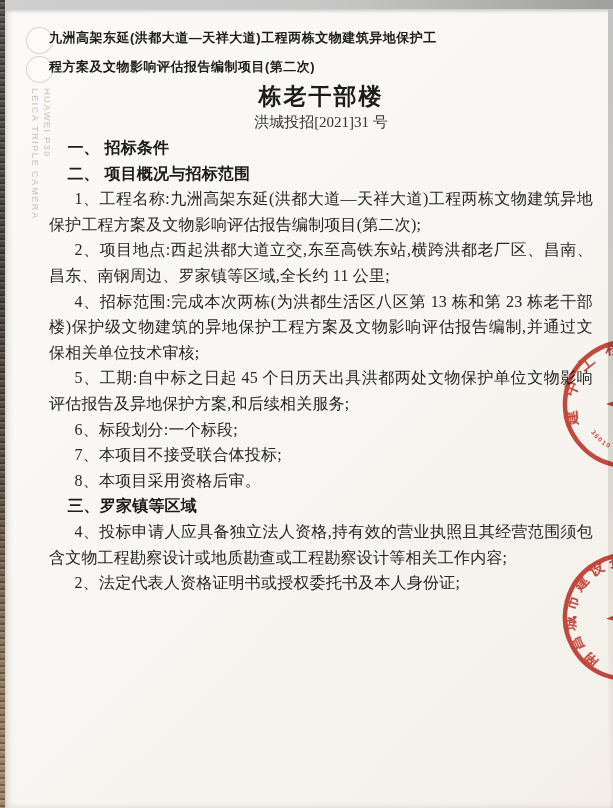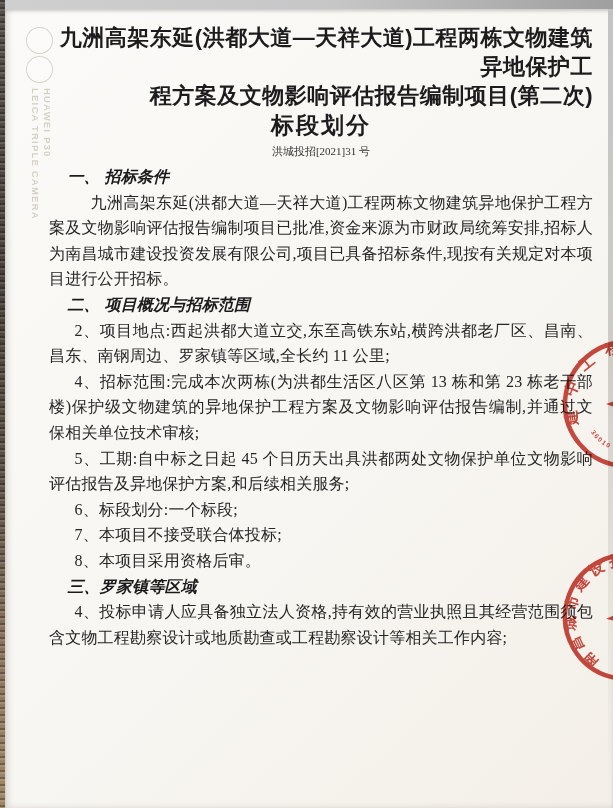--- a/index.html
+++ b/index.html
@@ -25,28 +25,28 @@
   .wm{position:absolute;left:21px;top:18px;z-index:2;color:#e9e5de;}
   .wm-circle{width:25px;height:25px;border-radius:50%;border:1.8px solid rgba(185,178,166,.55);
     box-shadow:inset 0 0 0 1px rgba(255,255,255,.8);margin:0 0 2px 0;background:rgba(255,255,255,.25);}
   .wm-text{display:flex;flex-direction:row-reverse;margin-top:5px;
     font-family:"Liberation Sans",sans-serif;font-weight:bold;font-size:9.5px;letter-spacing:1.2px;
     color:rgba(203,196,184,.8);text-shadow:-0.6px -0.6px 0 rgba(255,255,255,.95);}
   .wm-text span{writing-mode:vertical-rl;text-orientation:sideways;padding:0 0.5px;}
 
   
   .doc{position:relative;z-index:3;padding:14px 20px 0 44px;color:#242424;}
-  .doc-title{font-family:"Liberation Sans",sans-serif;font-weight:bold;font-size:22px;
-    line-height:29px;text-align:right;letter-spacing:0.5px;color:#1c1c1c;}
+  .doc-title{font-family:"Liberation Sans",sans-serif;font-weight:bold;font-size:13px;
+    line-height:29px;text-align:left;letter-spacing:0.5px;color:#1c1c1c;}
   .doc-subtitle{font-family:"Liberation Sans",sans-serif;font-weight:bold;font-size:23px;
     line-height:30px;text-align:center;letter-spacing:2px;color:#1c1c1c;}
-  .doc-number{font-size:11px;line-height:22px;text-align:center;color:#333;}
+  .doc-number{font-size:15px;line-height:22px;text-align:center;color:#333;}
   #doc-body{margin-top:2px;}
   .blk{font-size:16px;line-height:25.6px;letter-spacing:0.2px;text-align:justify;color:#262626;}
-  .blk.h{font-family:"Liberation Sans",sans-serif;font-weight:bold;text-indent:1.15em;color:#1b1b1b;font-style:italic;}
+  .blk.h{font-family:"Liberation Sans",sans-serif;font-weight:bold;text-indent:1.15em;color:#1b1b1b;}
   .blk.p{text-indent:1.6em;}
   .blk.p1{text-indent:2.6em;}
   .blk.fade{-webkit-mask-image:linear-gradient(90deg,#000 28%,rgba(0,0,0,.55) 68%,rgba(0,0,0,.45) 100%);
     mask-image:linear-gradient(90deg,#000 28%,rgba(0,0,0,.55) 68%,rgba(0,0,0,.45) 100%);}
 
   
   .stamp{position:absolute;width:140px;height:140px;z-index:6;opacity:.9;mix-blend-mode:multiply;}
   .stamp1{left:552px;top:325px;transform:rotate(5deg);}
   .stamp2{left:552px;top:538px;transform:rotate(-30deg);}
   .stamp text{font-family:"Liberation Sans",sans-serif;font-weight:bold;}
@@ -68,34 +68,35 @@
         <span>HUAWEI P30</span>
         <span>LEICA TRIPLE CAMERA</span>
       </div>
     </div>
 
     <div class="doc">
       <div class="doc-title">
         <div>九洲高架东延(洪都大道—天祥大道)工程两栋文物建筑异地保护工</div>
         <div>程方案及文物影响评估报告编制项目(第二次)</div>
       </div>
-      <div class="doc-subtitle">标段划分</div>
+      <div class="doc-subtitle">栋老干部楼</div>
       <div class="doc-number">洪城投招[2021]31 号</div>
       <div id="doc-body">
           <div class="blk h">一、 招标条件</div>
-          <div class="blk p1">九洲高架东延(洪都大道—天祥大道)工程两栋文物建筑异地保护工程方案及文物影响评估报告编制项目已批准,资金来源为市财政局统筹安排,招标人为南昌城市建设投资发展有限公司,项目已具备招标条件,现按有关规定对本项目进行公开招标。</div>
           <div class="blk h">二、 项目概况与招标范围</div>
+          <div class="blk p">1、工程名称:九洲高架东延(洪都大道—天祥大道)工程两栋文物建筑异地保护工程方案及文物影响评估报告编制项目(第二次);</div>
           <div class="blk p">2、项目地点:西起洪都大道立交,东至高铁东站,横跨洪都老厂区、昌南、昌东、南钢周边、罗家镇等区域,全长约 11 公里;</div>
           <div class="blk p">4、招标范围:完成本次两栋(为洪都生活区八区第 13 栋和第 23 栋老干部楼)保护级文物建筑的异地保护工程方案及文物影响评估报告编制,并通过文保相关单位技术审核;</div>
           <div class="blk p">5、工期:自中标之日起 45 个日历天出具洪都两处文物保护单位文物影响评估报告及异地保护方案,和后续相关服务;</div>
           <div class="blk p">6、标段划分:一个标段;</div>
           <div class="blk p">7、本项目不接受联合体投标;</div>
           <div class="blk p">8、本项目采用资格后审。</div>
           <div class="blk h">三、罗家镇等区域</div>
           <div class="blk p">4、投标申请人应具备独立法人资格,持有效的营业执照且其经营范围须包含文物工程勘察设计或地质勘查或工程勘察设计等相关工作内容;</div>
+          <div class="blk p">2、法定代表人资格证明书或授权委托书及本人身份证;</div>
         </div>
     </div>
 
     <svg class="stamp stamp1" viewBox="0 0 140 140">
       <circle cx="70" cy="70" r="62" fill="none" stroke="#c5372c" stroke-width="4.5"></circle>
       <path id="arc1" d="M 25,96 A 52,52 0 1 1 115,96" fill="none"></path>
       <path id="arc1s" d="M 34,98 A 48,48 0 0 0 88,117" fill="none"></path>
       <path d="M 70,49 L 74.9,63.3 L 90,63.5 L 77.9,72.4 L 82.4,86.8 L 70,78.2 L 57.6,86.8 L 62.1,72.4 L 50,63.5 L 65.1,63.3 Z" fill="#c5372c" transform="rotate(-95 70 70)"></path>
       <text font-size="15" letter-spacing="12" fill="#c5372c">
         <textPath href="#arc1" startOffset="2">建中工程</textPath>

